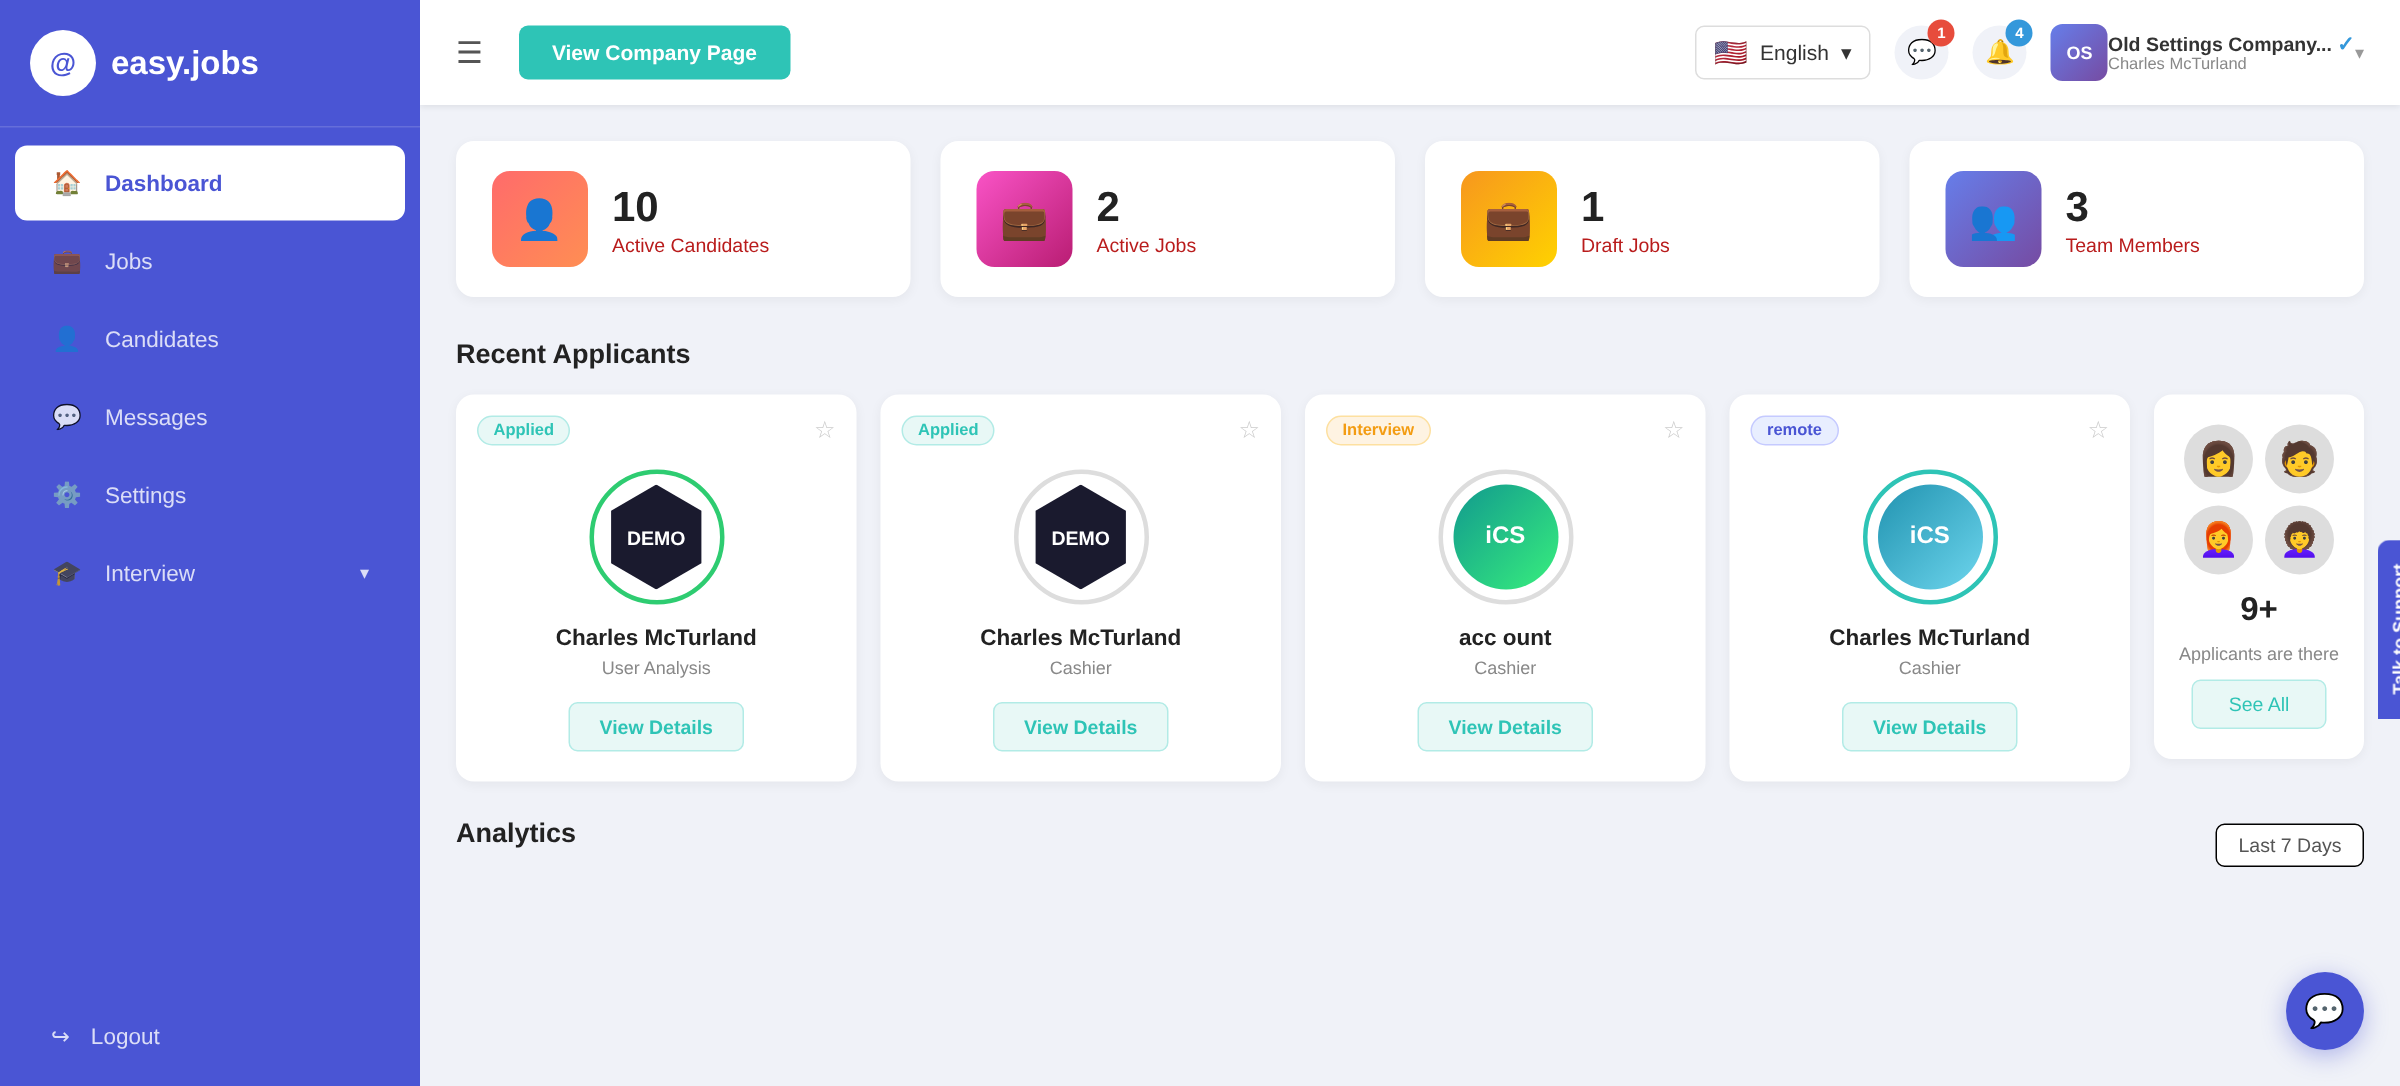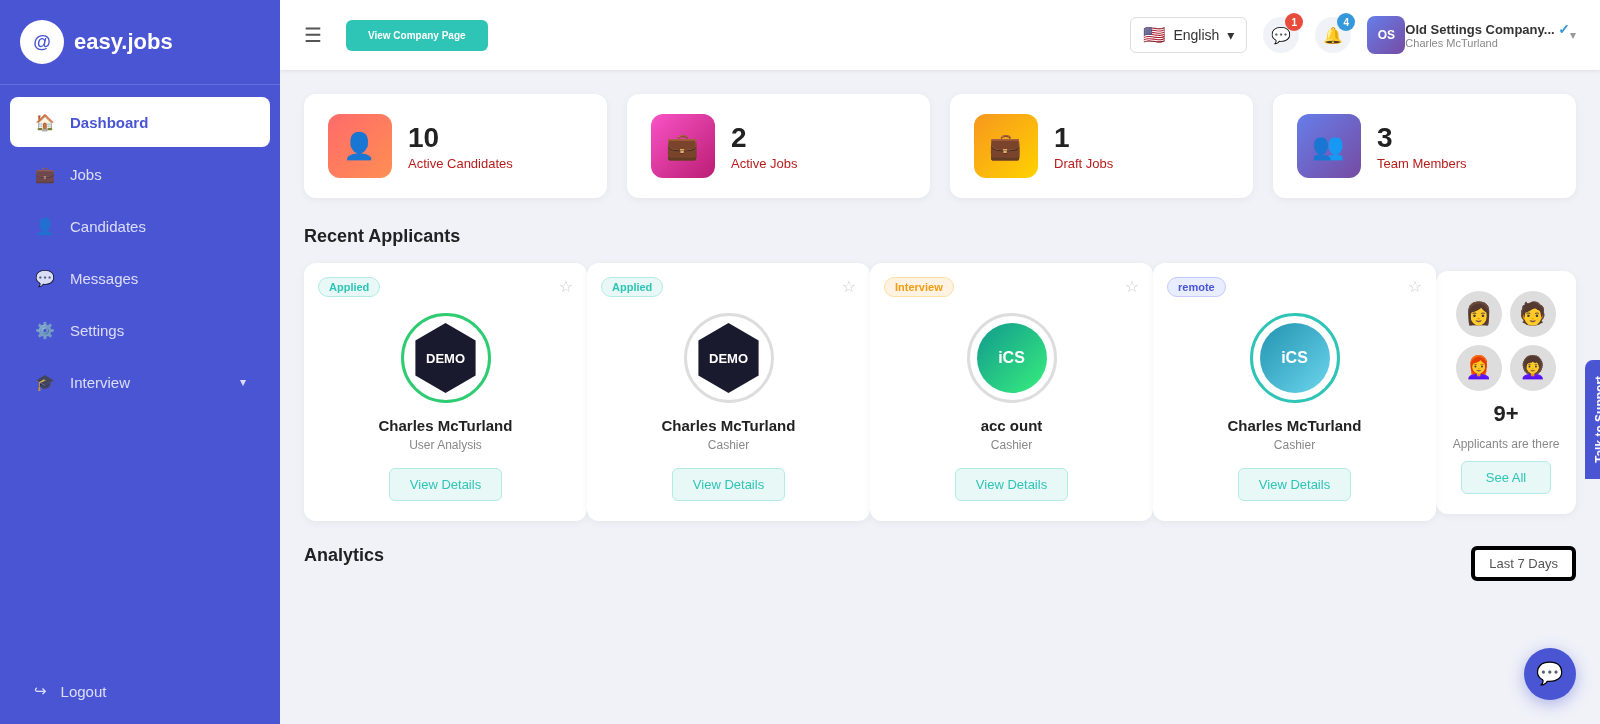--- a/index.html
+++ b/index.html
@@ -79,21 +79,21 @@
       box-shadow: 0 1px 4px rgba(0,0,0,0.08);
       flex-shrink: 0;
     }
     .header-menu-icon { font-size: 20px; color: #555; cursor: pointer; margin-right: 8px; }
     .btn-view-company {
       background: #2ec4b6;
       color: white;
       border: none;
       padding: 10px 22px;
       border-radius: 6px;
-      font-size: 10px;
+      font-size: 14px;
       font-weight: 600;
       cursor: pointer;
     }
     .header-spacer { flex: 1; }
     .lang-selector {
       display: flex; align-items: center; gap: 8px;
       border: 1px solid #ddd;
       border-radius: 6px;
       padding: 6px 12px;
       cursor: pointer;
@@ -179,22 +179,22 @@
 
     
     .section-title {
       font-size: 18px;
       font-weight: 700;
       color: #222;
       margin-bottom: 16px;
     }
     .applicants-row {
       display: flex;
-      gap: 0;
-      align-items: center;
+      gap: 16px;
+      align-items: flex-start;
     }
     .applicant-card {
       background: white;
       border-radius: 12px;
       padding: 20px 16px;
       flex: 1;
       box-shadow: 0 2px 8px rgba(0,0,0,0.05);
       display: flex;
       flex-direction: column;
       align-items: center;
@@ -254,21 +254,21 @@
     .applicant-name { font-size: 15px; font-weight: 600; color: #222; text-align: center; }
     .applicant-role { font-size: 12px; color: #888; margin-top: 4px; margin-bottom: 16px; }
     .btn-view-details {
       background: #e8f8f6;
       color: #2ec4b6;
       border: 1px solid #b2ebe6;
       padding: 8px 20px;
       border-radius: 6px;
       font-size: 13px;
       cursor: pointer;
-      font-weight: 400;
+      font-weight: 700;
       margin-top: auto;
     }
 
     
     .more-applicants-card {
       background: white;
       border-radius: 12px;
       padding: 20px 16px;
       width: 140px;
       flex-shrink: 0;
@@ -307,21 +307,21 @@
 
     
     .analytics-header {
       display: flex;
       align-items: center;
       justify-content: space-between;
       margin-top: 24px;
     }
     .btn-last-days {
       background: white;
-      border: 4px solid #000000;
+      border: 1px solid #000000;
       padding: 6px 14px;
       border-radius: 6px;
       font-size: 13px;
       cursor: pointer;
       color: #555;
     }
 
     
     .talk-to-support {
       position: fixed;

